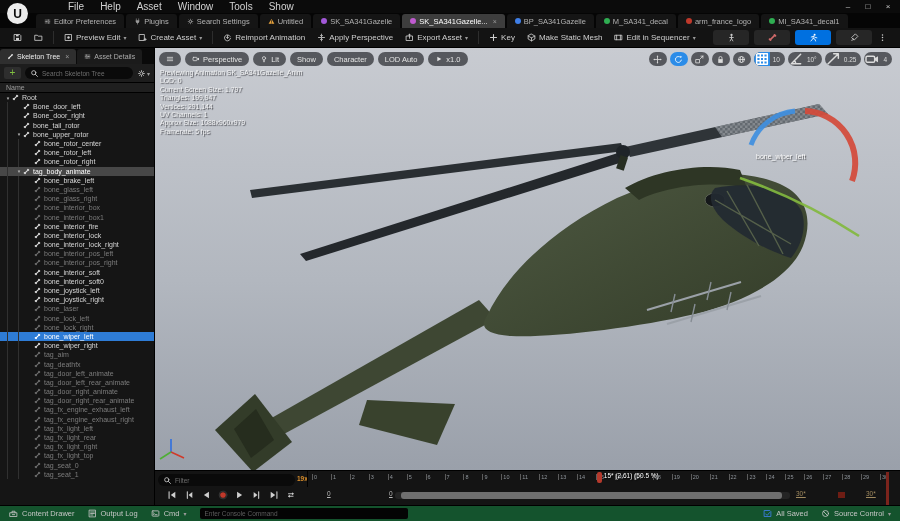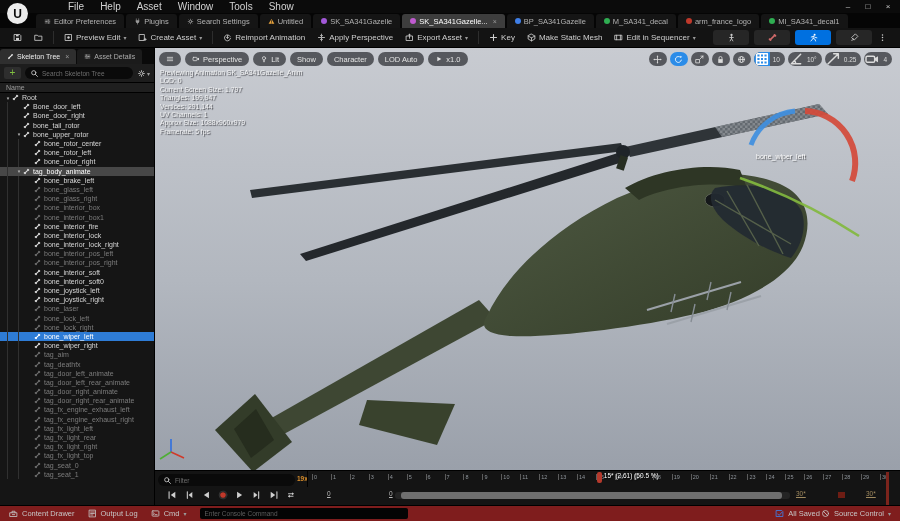--- a/index.html
+++ b/index.html
@@ -87,25 +87,25 @@
   #playhead{position:absolute;top:1px;width:5px;height:11px;background:#b5392c;border-radius:2px;z-index:3}
   #playhead-label{position:absolute;top:1px;font-size:6.5px;color:#fff;white-space:nowrap;z-index:3;text-shadow:1px 1px 1px rgba(0,0,0,.6)}
   .tl-field{position:absolute;top:19px;font-size:6.5px;color:#b8b8b8;text-decoration:underline}
   #tl-track{position:absolute;left:240px;top:21px;width:395px;height:7px;background:#242424;border-radius:3px}
   #tl-thumb{position:absolute;left:6px;top:0;width:381px;height:7px;background:#6f6f6f;border-radius:3px}
   .endlab{position:absolute;top:19px;font-size:6.5px;color:#a08a5f;text-decoration:underline}
   #tl-redmark{position:absolute;left:683px;top:21px;width:7px;height:6px;background:#6e1d14}
   #tl-redbar{position:absolute;left:731px;top:1px;width:3px;height:33px;background:#7c241c}
 
   
-  #status-bar{left:0;top:505px;width:900px;height:16px;background:#7f1d1d;border-top:1px solid #000;display:flex;align-items:center;padding:0 9px;box-sizing:border-box;gap:13px;font-size:7.5px}
+  #status-bar{left:0;top:505px;width:900px;height:16px;background:#14532d;border-top:1px solid #000;display:flex;align-items:center;padding:0 9px;box-sizing:border-box;gap:13px;font-size:7.5px}
   .sb-item{display:flex;align-items:center;gap:4px;color:#c6c6c6;white-space:nowrap}
   #console-input{width:198px;height:11px;background:#040404;border:none;border-radius:2px;color:#cfcfcf;font-size:6.5px;padding:0 5px;outline:none}
   #console-input::placeholder{color:#5f5f5f}
-  #sb-right{margin-left:auto;display:flex;align-items:flex-start;gap:1px}
+  #sb-right{margin-left:auto;display:flex;align-items:flex-start;gap:13px}
 </style>
 </head>
 <body>
 
 <div id="app">
 
   <div id="logo" class="abs">U</div>
   <div id="menu-row" class="abs">
       <div class="menu-item">File</div>
       <div class="menu-item">Help</div>

